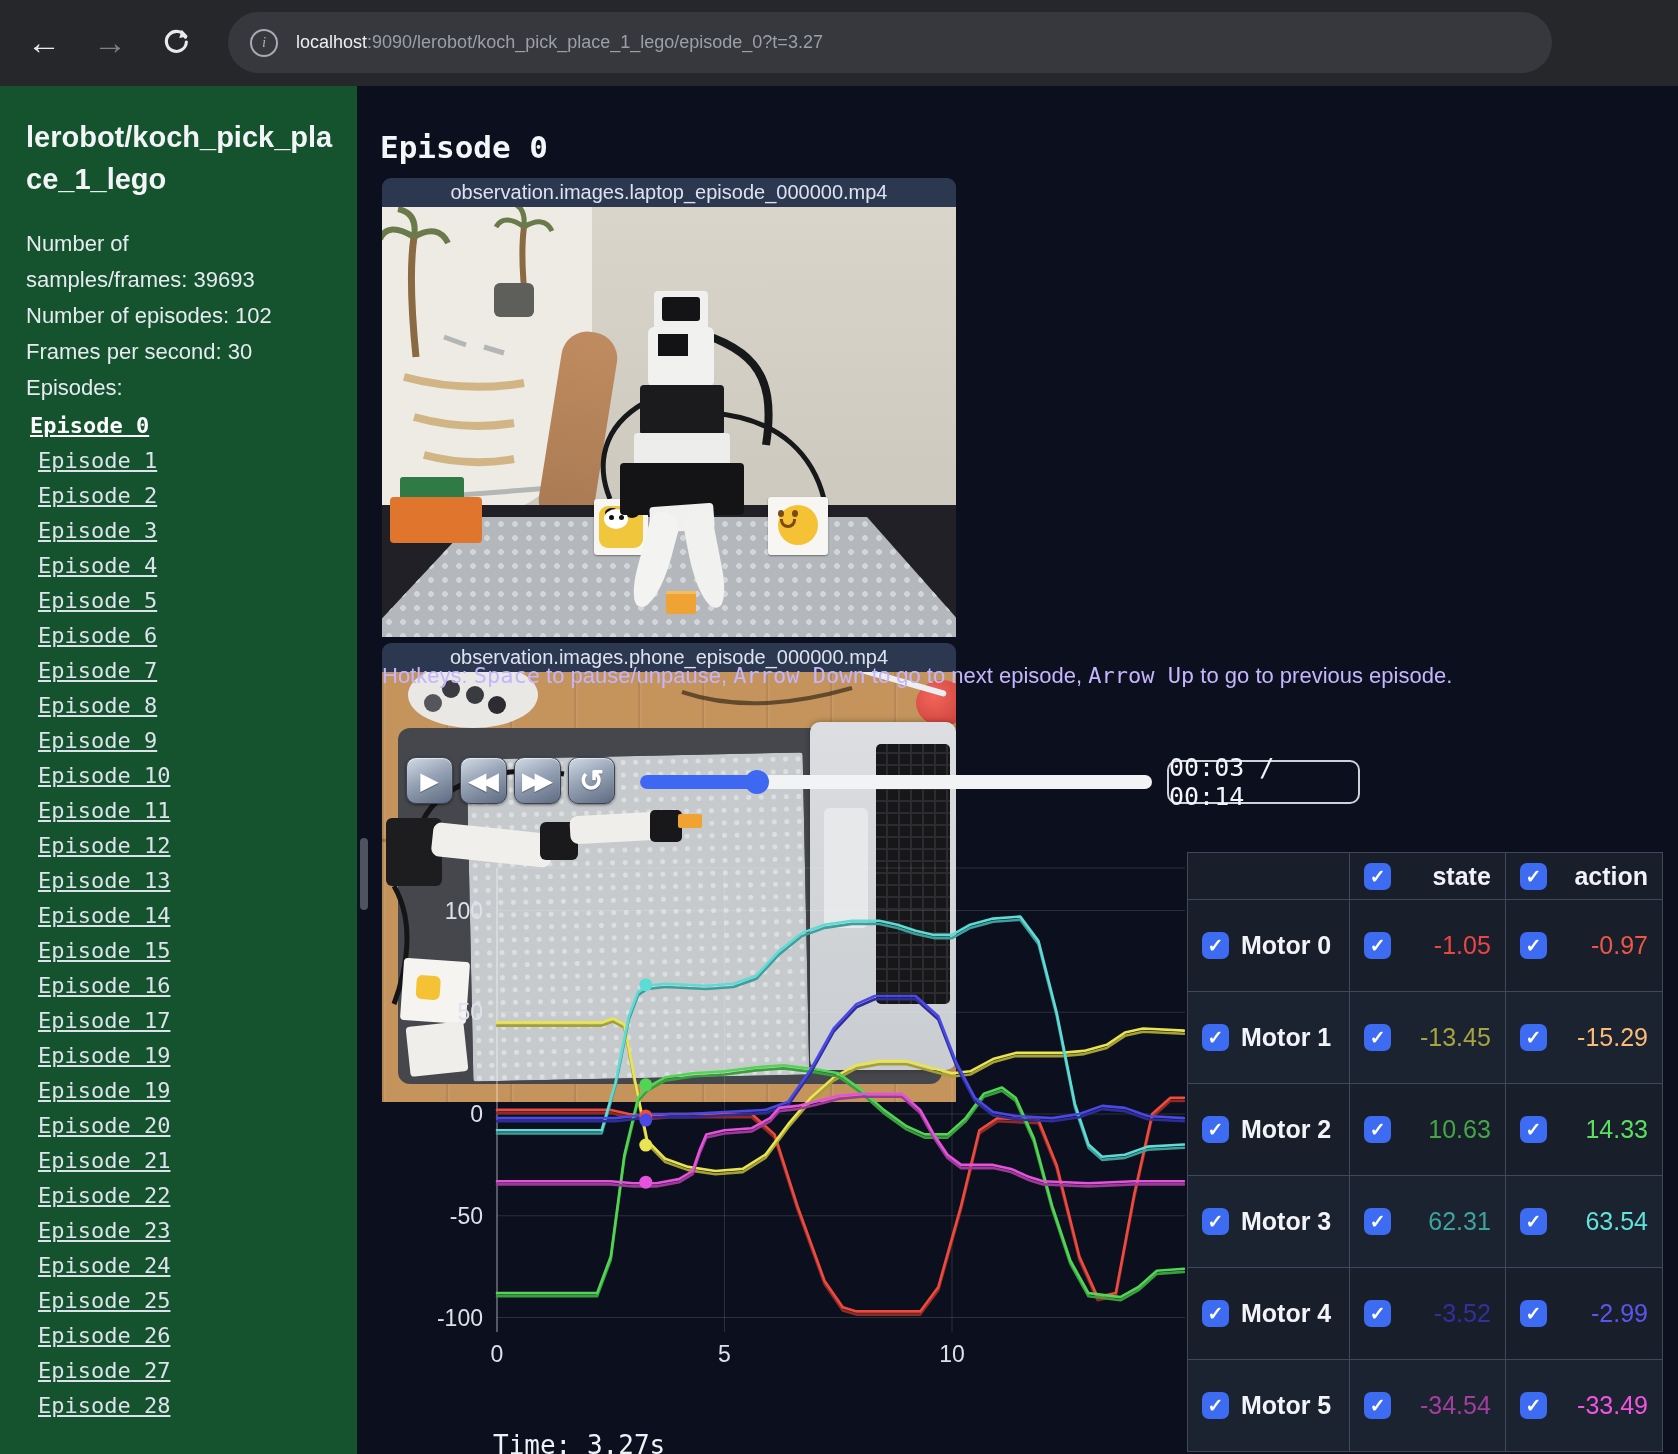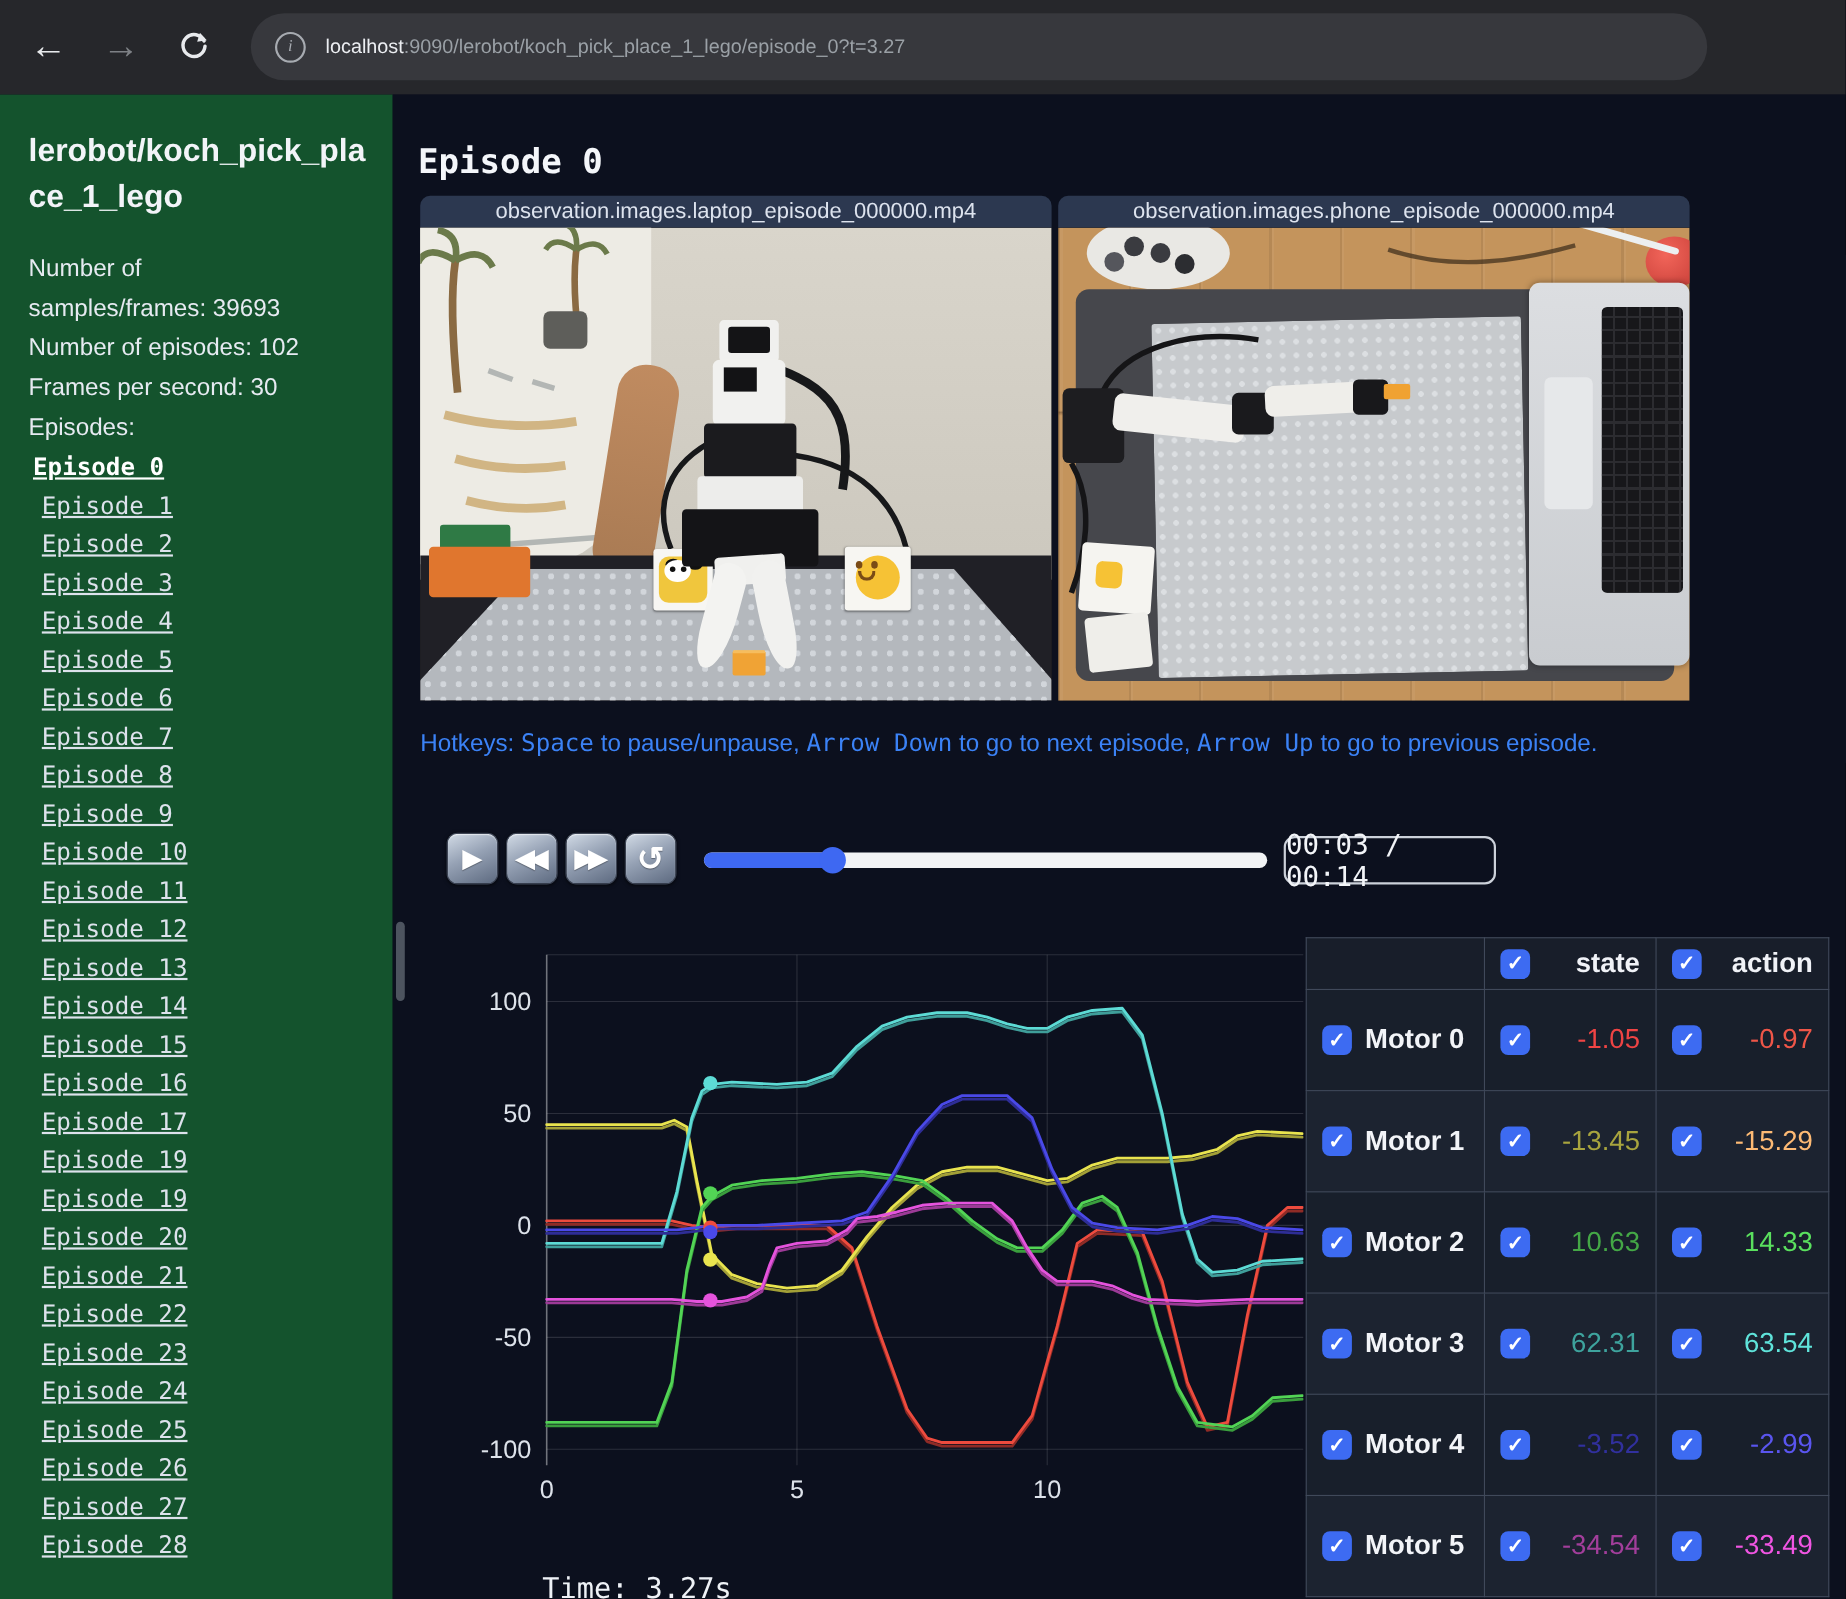--- a/index.html
+++ b/index.html
@@ -30,21 +30,21 @@
            color:#dde2ec;text-decoration:underline;cursor:pointer;white-space:nowrap;width:max-content;}
   .ep-link.active{font-weight:bold;color:#ffffff;margin-left:-8px;}
 
   
   .main{position:absolute;left:357px;top:86px;width:1321px;height:1368px;background:#0c101e;}
   .scrollbar-thumb{position:absolute;left:3px;top:752px;width:8px;height:72px;border-radius:4px;background:#4d545f;}
   .page-title{position:absolute;left:23px;top:22px;font-family:"DejaVu Sans Mono",monospace;
               font-size:31px;font-weight:bold;color:#f4f6fa;}
 
   
-  .videos{position:absolute;left:25px;top:92px;display:flex;gap:6px;}
+  .videos{position:absolute;left:25px;top:92px;display:flex;gap:6px;flex-direction:column;}
   .video{width:574px;height:459px;position:relative;}
   .vid-caption{height:29px;background:#2c3850;border-radius:9px 9px 0 0;display:flex;
                align-items:center;justify-content:center;font-size:20px;color:#dde3ee;white-space:nowrap;overflow:hidden;}
   .scene{position:relative;width:574px;height:430px;overflow:hidden;background:#222;}
   .scene *{position:absolute;}
 
   
   .wall{left:0;top:0;width:574px;height:320px;background:linear-gradient(#d9d5cb,#ccc8be);}
   .shirt{left:-8px;top:-10px;width:218px;height:316px;background:#edebe4;border-radius:0 0 46% 4%;}
   .arm-skin{left:168px;top:124px;width:56px;height:196px;background:linear-gradient(#c08b60,#a87a53);
@@ -105,21 +105,21 @@
           background:linear-gradient(180deg,#dcdee1,#c9ccd0);box-shadow:0 0 6px rgba(0,0,0,.35);}
   .keyboard{left:494px;top:72px;width:74px;height:260px;background:#17171a;border-radius:5px;
             background-image:repeating-linear-gradient(0deg,rgba(0,0,0,0) 0 10px,#2c2c30 10px 12px),
                              repeating-linear-gradient(90deg,rgba(0,0,0,0) 0 10px,#2c2c30 10px 12px);}
   .trackpad{left:442px;top:136px;width:44px;height:120px;background:#e6e8ea;border-radius:6px;}
   .white-box2{left:20px;top:288px;width:66px;height:62px;background:#f5f4f0;border-radius:4px;transform:rotate(4deg);}
   .sticker2{left:14px;top:16px;width:24px;height:24px;background:#f6c235;border-radius:6px;}
   .white-box3{left:26px;top:352px;width:58px;height:50px;background:#efeeea;border-radius:4px;transform:rotate(-6deg);}
 
   
-  .hotkeys{position:absolute;left:25px;top:577px;font-size:22px;color:#3b82f6;}
+  .hotkeys{position:absolute;left:25px;top:577px;font-size:22px;color:#c4b5fd;}
   .hotkeys .k{font-family:"DejaVu Sans Mono",monospace;}
 
   
   .ctl-btn{position:absolute;top:671px;width:47px;height:47px;border-radius:10px;
            background:linear-gradient(155deg,#d2dbe6 0%,#96a2b5 45%,#5d6a80 100%);
            border:1px solid #3c4454;box-shadow:inset 0 1px 1px rgba(255,255,255,.6),0 1px 3px rgba(0,0,0,.5);
            display:flex;align-items:center;justify-content:center;color:#fff;
            font-size:24px;letter-spacing:-6px;padding-right:6px;box-sizing:border-box;
            text-shadow:0 1px 1px rgba(0,0,0,.35);cursor:pointer;}
   .ctl-btn.loop{font-size:30px;font-weight:bold;}

